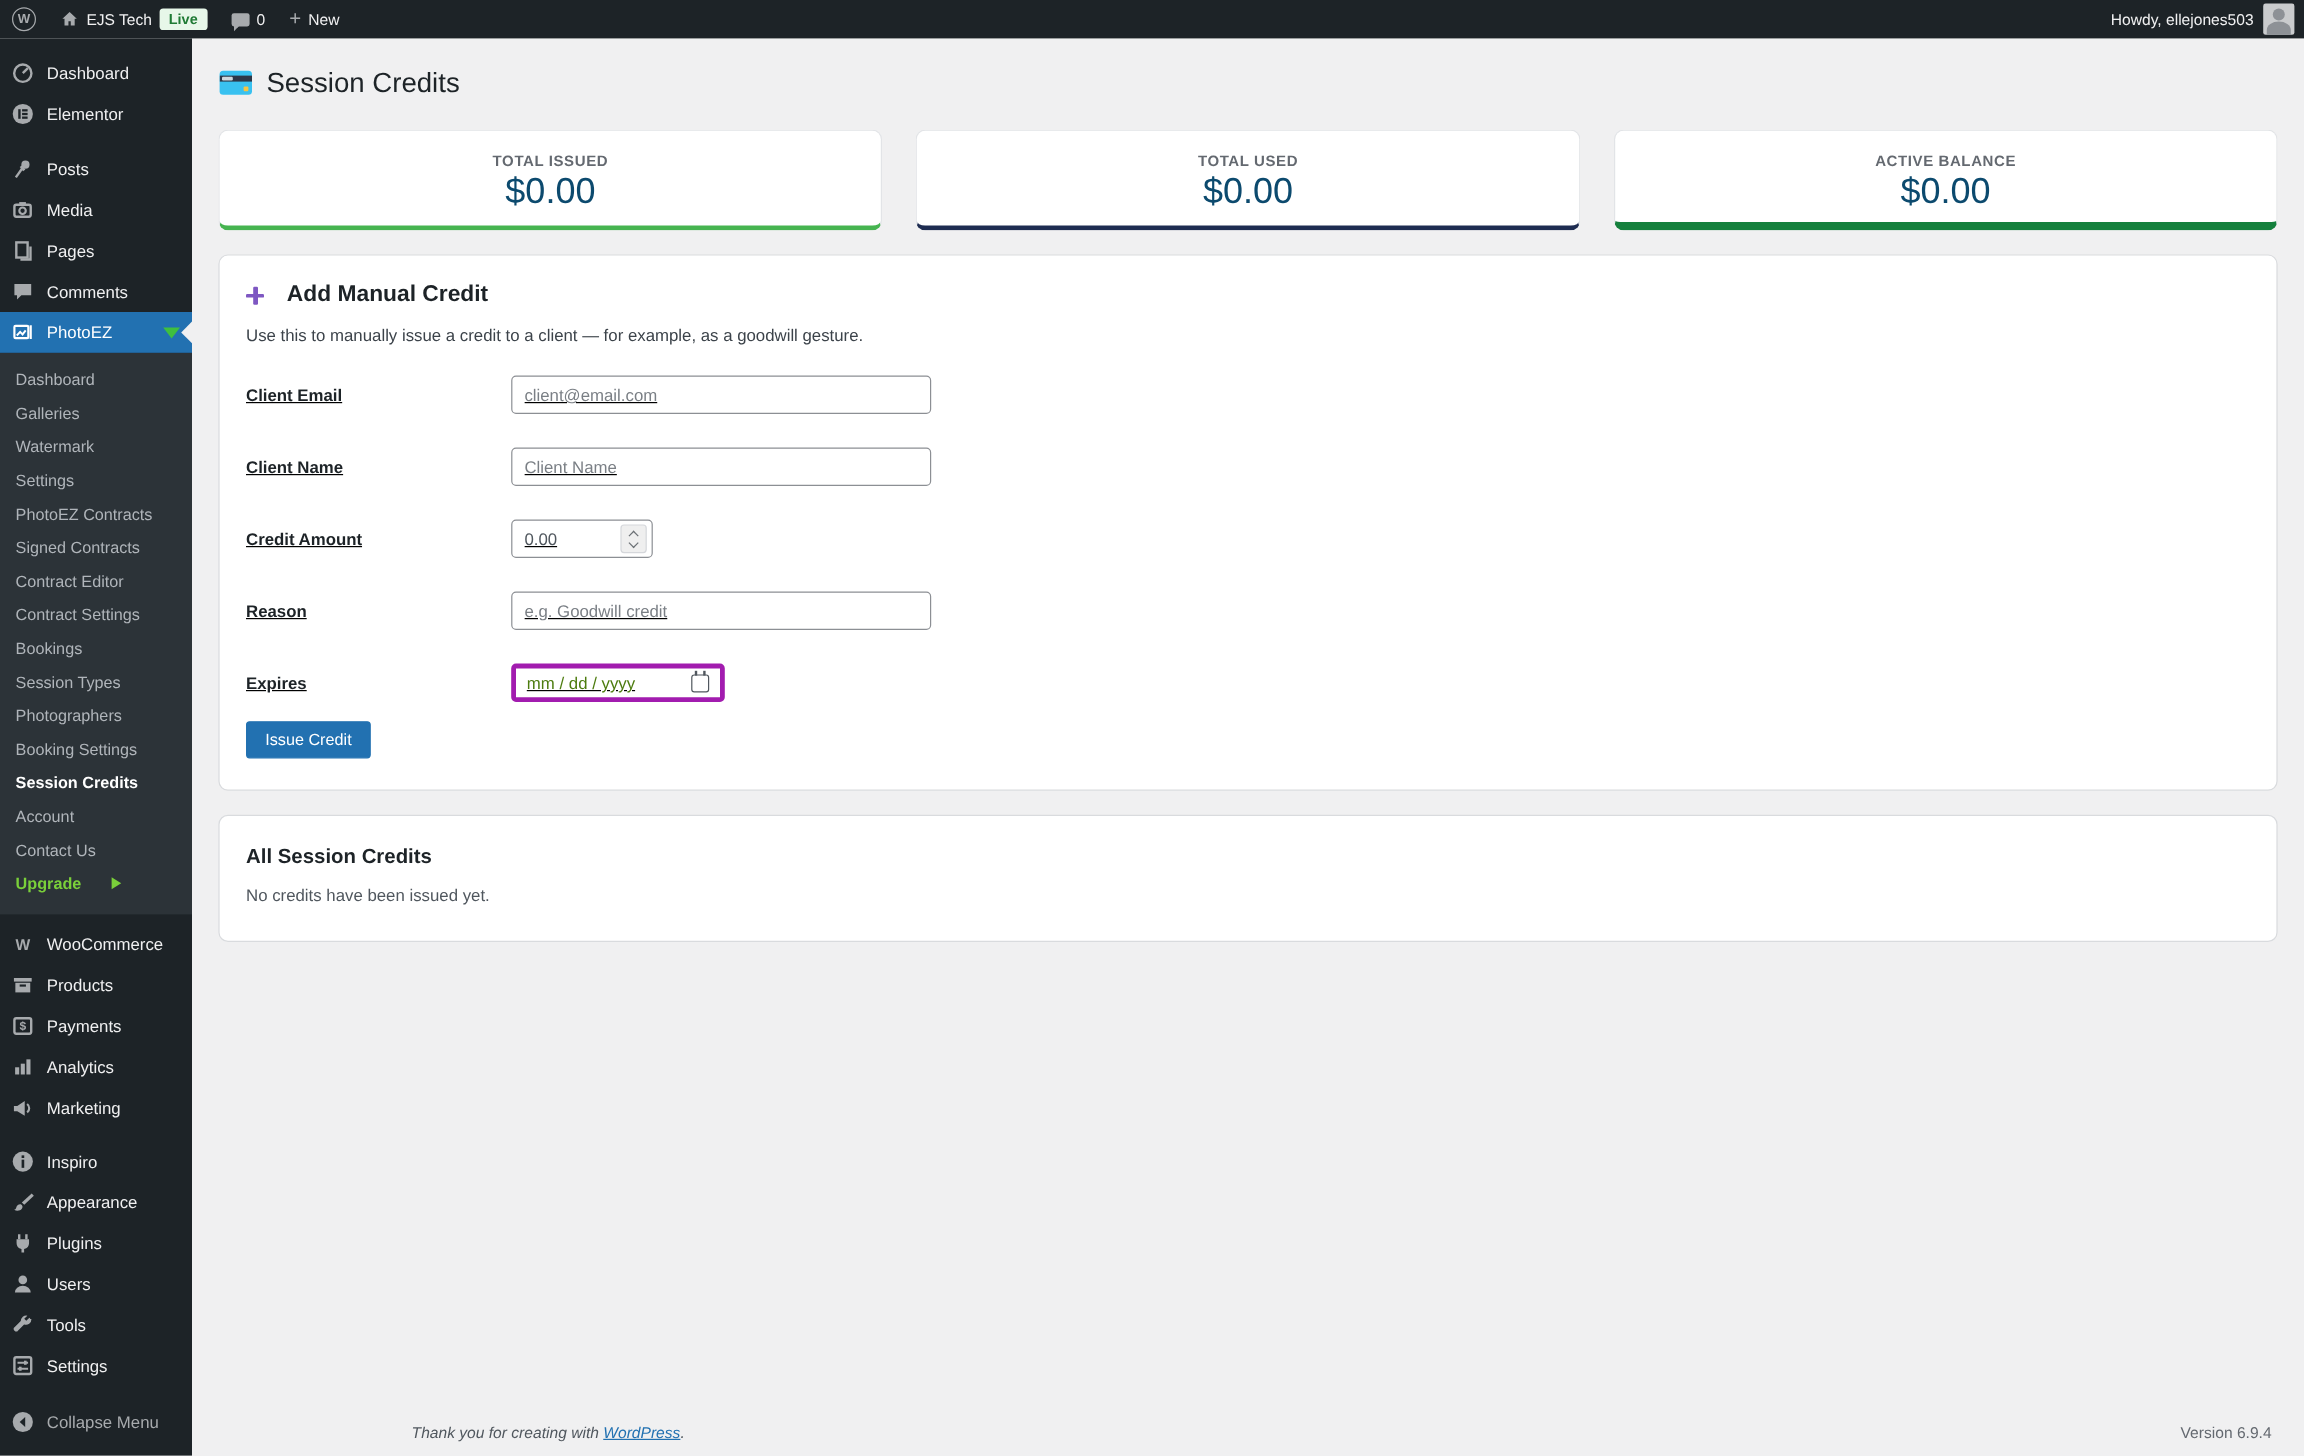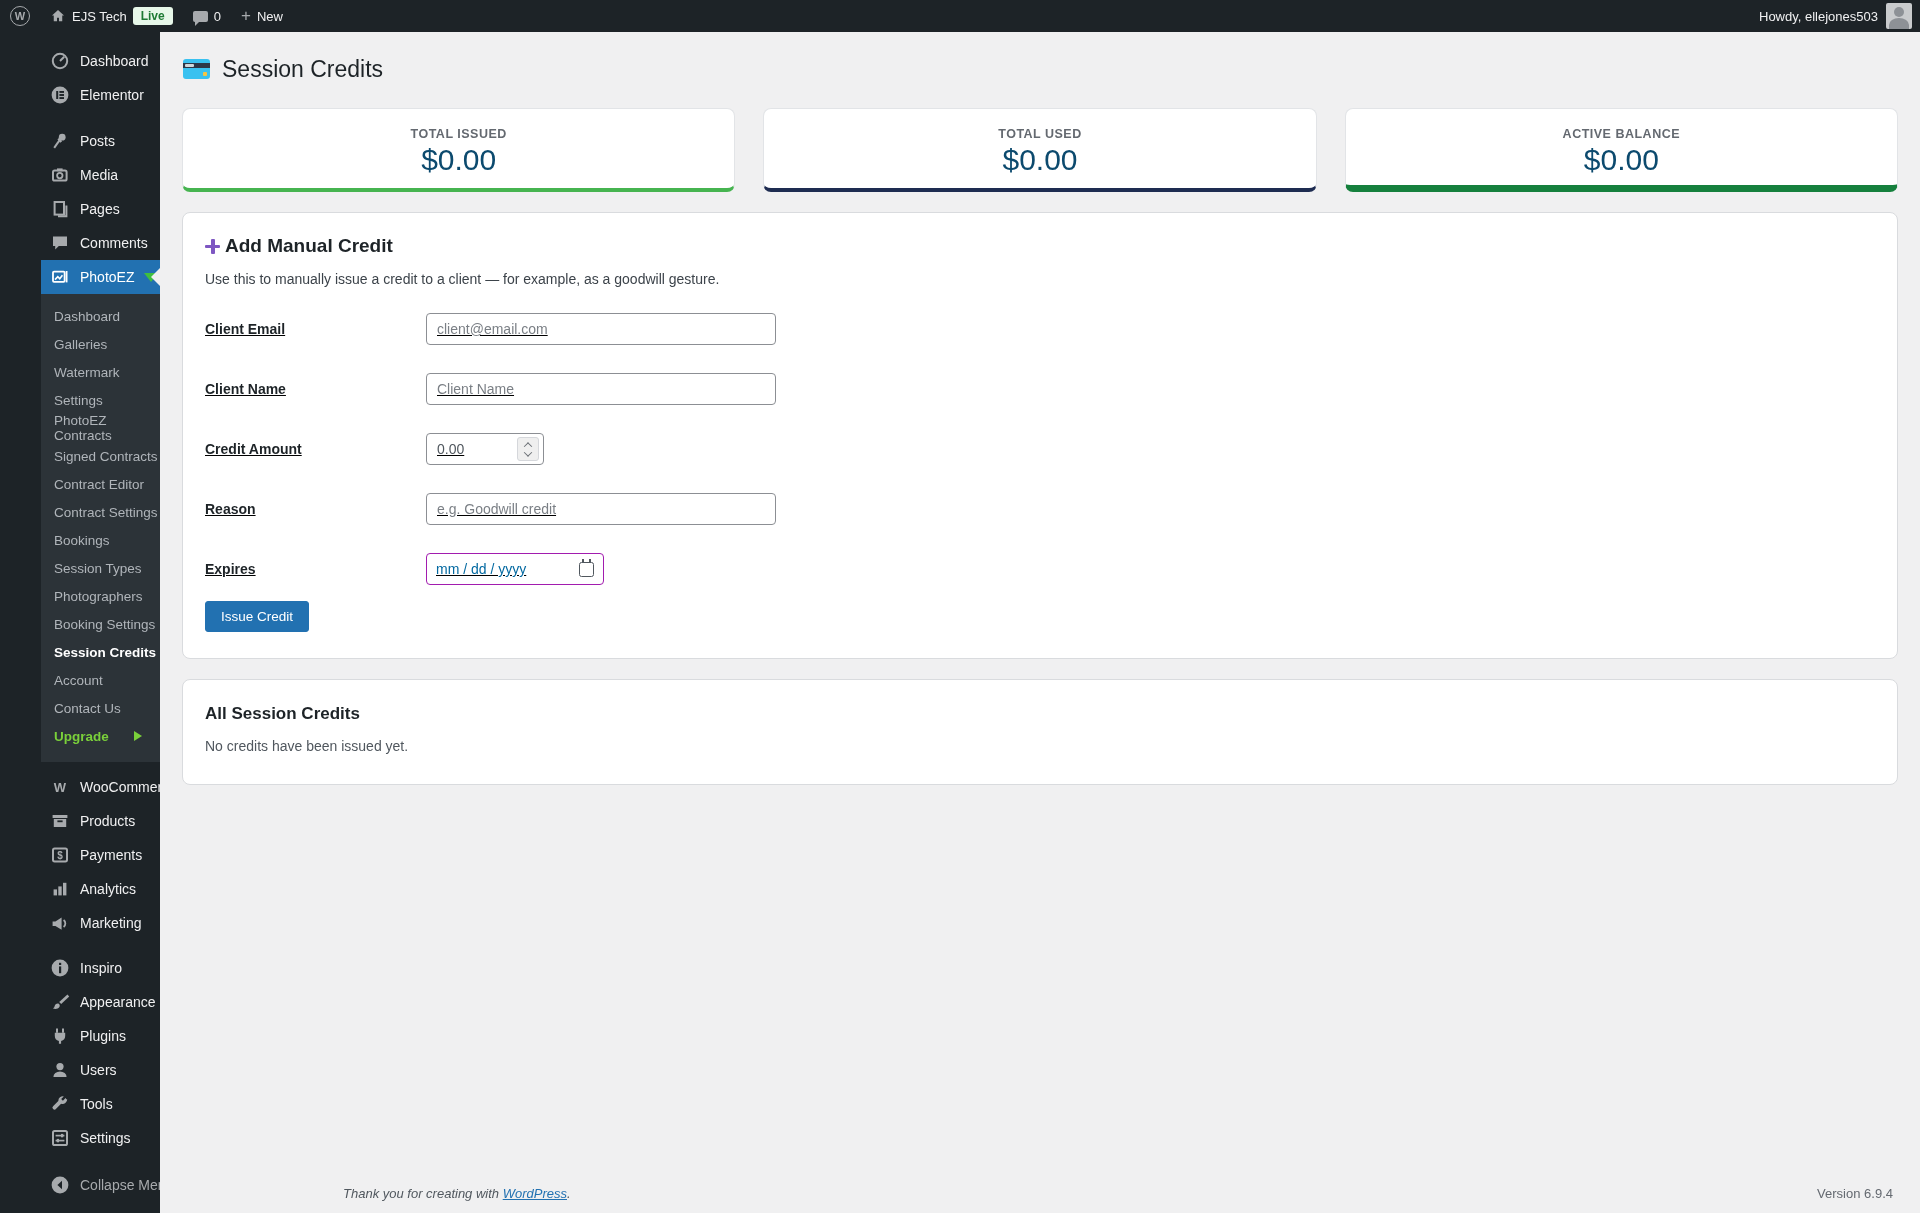--- a/index.html
+++ b/index.html
@@ -25,21 +25,21 @@
   .howdy { color:#f0f0f1; }
   .avatar { width:26px; height:26px; background:#c9cbcd; border-radius:2px; position:relative; overflow:hidden; }
   .avatar::before { content:""; position:absolute; top:4px; left:8px; width:10px; height:10px;
     border-radius:50%; background:#8d9196; }
   .avatar::after { content:""; position:absolute; top:15px; left:3px; width:20px; height:14px;
     border-radius:50% 50% 0 0; background:#8d9196; }
 
   
   .sidebar { position:absolute; top:32px; left:0; width:160px; height:1181px;
     background:#1d2327; color:#f0f0f1; font-size:14px; }
-  .menu { padding-top:12px;margin-left:41px; }
+  .menu { padding-top:12px; }
   .m-item { height:34px; display:flex; align-items:center; gap:10px; padding-left:9px;
     color:#f0f0f1; cursor:pointer; position:relative; }
   .m-item .mi { width:20px; height:20px; color:#a7aaad; display:flex; align-items:center; justify-content:center; flex:0 0 20px; }
   .m-item span.lbl { white-space:nowrap; }
   .gap12 { height:12px; } .gap8 { height:8px; } .gap11 { height:11px; } .gap13 { height:13px; }
   .m-item.active-parent { background:#2271b1; color:#fff; }
   .m-item.active-parent .mi { color:#fff; }
   .caret-green { width:0; height:0; border-left:7px solid transparent; border-right:7px solid transparent;
     border-top:9px solid #3fbf3f; margin-left:auto; margin-right:10px; }
   .page-arrow { position:absolute; right:0; top:50%; transform:translateY(-50%);
@@ -68,21 +68,21 @@
   .cards { display:flex; gap:28px; margin-top:24px; }
   .card { flex:1; background:#fff; border:1px solid #e2e4e7; border-radius:8px;
     height:84px; text-align:center; padding-top:18px; }
   .card.green { border-bottom:4px solid #46b450; }
   .card.navy  { border-bottom:4px solid #1e2c51; }
   .card.gold  { border-bottom:7px solid #15803d; }
   .card .clabel { font-size:12.5px; font-weight:700; color:#646970; letter-spacing:.04em; }
   .card .cvalue { font-size:30px; font-weight:400; color:#0c4a6e; margin-top:2px; }
 
   .panel { background:#fff; border:1px solid #d9dbde; border-radius:8px; margin-top:20px; padding:22px 24px 26px 22px; }
-  .panel-head { display:flex; align-items:center; gap:5px; }
+  .panel-head { display:flex; align-items:center; gap:19px; }
   .panel-head h2 { font-size:19px; font-weight:700; color:#1d2327; }
   .plus-icon { width:15px; height:15px; position:relative; }
   .plus-icon::before { content:""; position:absolute; left:6px; top:0; width:3.5px; height:15px; background:#7e57c2; border-radius:1px; }
   .plus-icon::after { content:""; position:absolute; top:6px; left:0; width:15px; height:3.5px; background:#7e57c2; border-radius:1px; }
   .panel-desc { margin-top:14px; font-size:14px; color:#3c434a; }
 
   .frm { margin-top:26px;text-decoration:underline; }
   .frow { display:flex; align-items:flex-start; margin-bottom:28px; }
   .frow:last-of-type { margin-bottom:0; }
   .flabel { width:221px; font-size:14px; font-weight:700; color:#1d2327; line-height:32px; }
@@ -91,22 +91,22 @@
   .tinput::placeholder { color:#7a7f85; opacity:1; }
   .w350 { width:350px; } 
   .amount-wrap { width:118px; height:32px; border:1px solid #8c8f94; border-radius:4px; background:#fff;
     display:flex; align-items:center; padding:0 4px 0 10px; }
   .amount-wrap input { border:0; outline:0; width:60px; font-size:14px; color:#50575e; font-family:"Liberation Sans",sans-serif;}
   .spinner { margin-left:auto; width:22px; height:24px; background:#efefef; border:1px solid #d5d7db;
     border-radius:3px; display:flex; flex-direction:column; align-items:center; justify-content:center; gap:3px; cursor:pointer;}
   .chev { width:6px; height:6px; border-left:1.6px solid #6b7075; border-top:1.6px solid #6b7075; }
   .chev.up { transform:rotate(45deg) translate(1px,1px); }
   .chev.dn { transform:rotate(225deg) translate(1px,1px); }
-  .date-wrap { width:178px; height:32px; border:1px solid #a21caf; border-radius:4px; background:#fff;
-    display:flex; align-items:center; padding:0 9px; font-size:14px; color:#0369a1; cursor:text;justify-content:space-between; }
+  .date-wrap { width:178px; height:32px; border:4px solid #a21caf; border-radius:4px; background:#fff;
+    display:flex; align-items:center; padding:0 9px; font-size:14px; color:#4d7c0f; cursor:text;justify-content:space-between; }
   .cal-icon { margin-left:auto; width:15px; height:15px; border:1.6px solid #50575e; border-radius:2.5px; position:relative; }
   .cal-icon::before { content:""; position:absolute; top:-4px; left:2px; width:1.8px; height:4px; background:#50575e; }
   .cal-icon::after { content:""; position:absolute; top:-4px; right:2px; width:1.8px; height:4px; background:#50575e; }
   .help { margin-left:221px; margin-top:8px; font-size:14px; color:#646970; }
   .btn-primary { margin-top:16px; display:inline-block; background:#2271b1; border:1px solid #2271b1;
     color:#fff; font-size:13.5px; padding:7px 15px; border-radius:3px; cursor:pointer;
     font-family:"Liberation Sans",sans-serif; }
 
   .panel.list { padding:24px 24px 30px 22px; }
   .panel.list h2 { font-size:17px; font-weight:700; color:#1d2327; }

